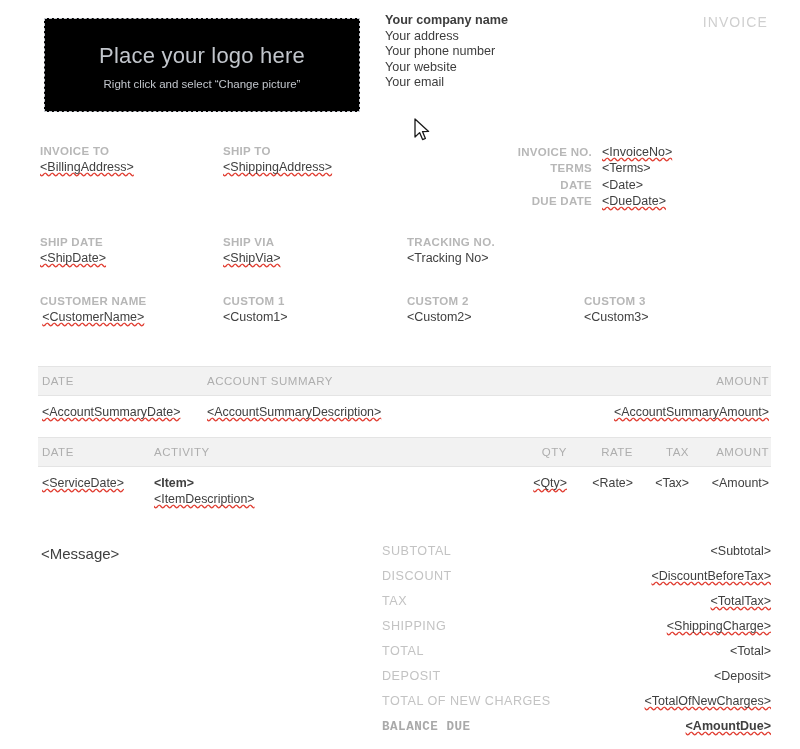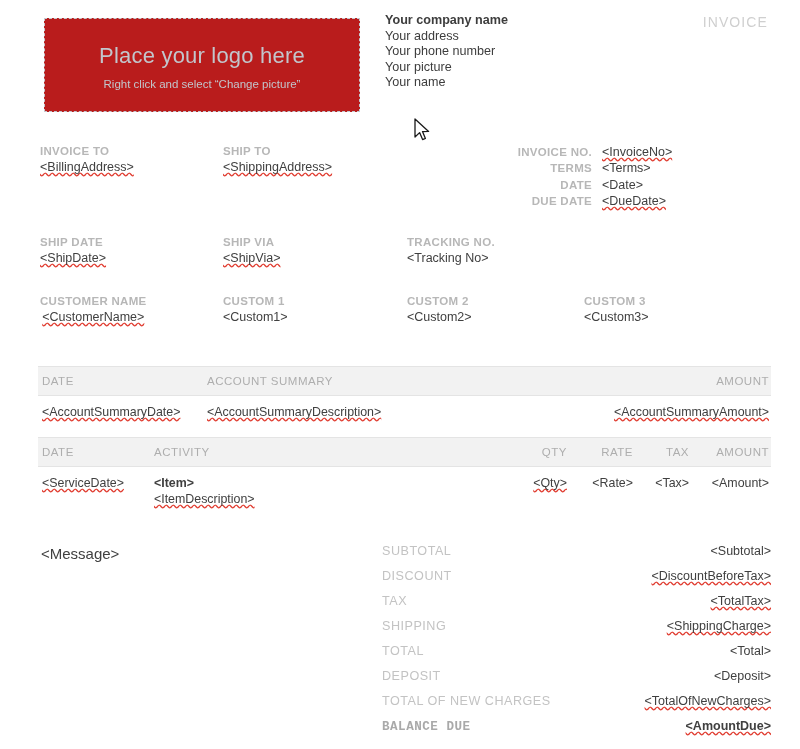--- a/index.html
+++ b/index.html
@@ -46,21 +46,21 @@
   }
 
   
   .logo-box {
     position: absolute;
     left: 44px;
     top: 18px;
     width: 316px;
     height: 94px;
     border: 1px dashed #c6c9cf;
-    background: #b91c1c;
+    background: #000000;
     box-sizing: border-box;
     text-align: center;
   }
   .logo-title {
     margin-top: 24px;
     font-size: 22px;
     color: #c2c6cc;
     font-weight: 400;
     letter-spacing: 0.2px;
   }
@@ -222,22 +222,22 @@
 
   <div class="logo-box">
     <div class="logo-title">Place your logo here</div>
     <div class="logo-sub">Right click and select “Change picture”</div>
   </div>
 
   <div class="company">
     <div class="cname">Your company name</div>
     <div>Your address</div>
     <div>Your phone number</div>
-    <div>Your picture</div>
-    <div>Your name</div>
+    <div>Your website</div>
+    <div>Your email</div>
   </div>
 
   <div class="invoice-word">INVOICE</div>
 
   <svg class="cursor" viewBox="0 0 20 26">
     <path d="M3 1 L3 19 L7.6 14.6 L10.6 21.6 L13.4 20.4 L10.5 13.6 L16.6 13.4 Z" fill="#ffffff" stroke="#1a1a1a" stroke-width="1.3" stroke-linejoin="round"></path>
   </svg>
 
   <div class="fld" style="left:40px; top:145px;">
     <span class="lbl">INVOICE TO</span>

